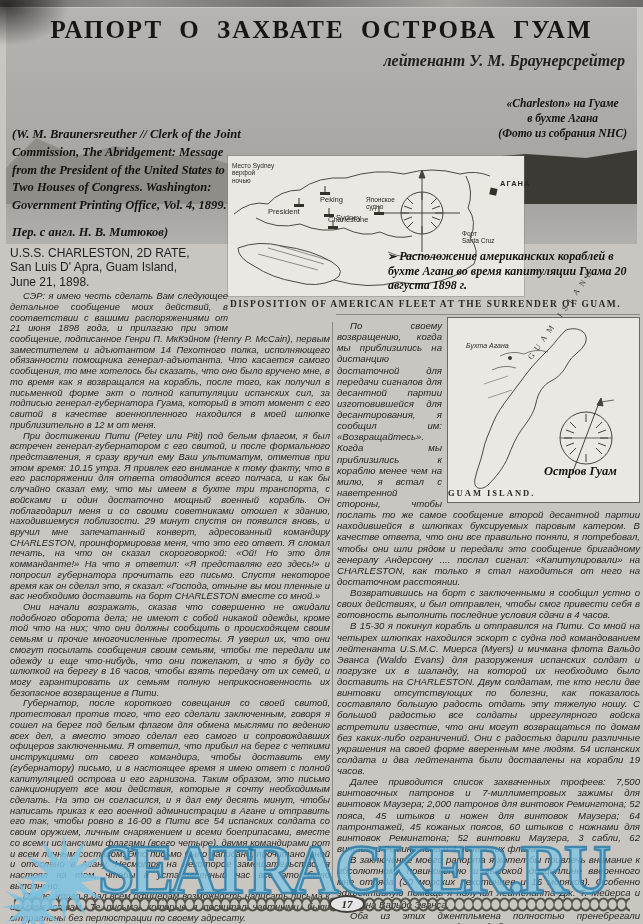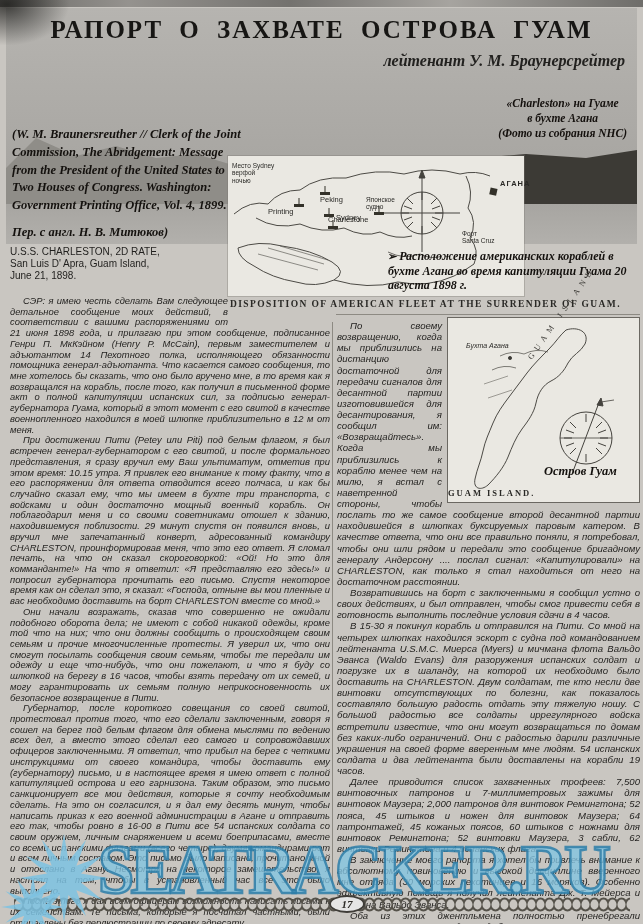--- a/index.html
+++ b/index.html
@@ -42,21 +42,21 @@
   
   .vrule{position:absolute;left:332px;top:322px;width:1px;height:568px;background:#8d8a83;}
   .hrule{position:absolute;left:336px;top:314px;width:304px;height:1px;background:#8d8a83;}
   
   .col{position:absolute;text-align:justify;font-style:italic;color:#201f1d;}
   .col p{margin:0;text-indent:13px;}
   .col-left{left:10px;top:246px;width:320px;font-size:9.4px;line-height:1.14;}
   .col-right{left:337px;top:320px;width:303px;font-size:9.6px;line-height:1.16;}
   .spacer-a{float:right;width:102px;height:78px;}
   .spacer-b{float:right;width:198px;height:186px;}
-  .dateline{font-style:normal;font-size:10px;line-height:1.2;margin-bottom:14px;}
+  .dateline{font-style:normal;font-size:12px;line-height:1.2;margin-bottom:2px;}
   
   .chain{position:absolute;left:14px;top:896px;width:616px;height:17px;}
   .pageno{position:absolute;left:309px;top:895px;width:36px;height:18px;background:#e5e5e5;
         border:2px solid #3f3d38;border-radius:50%;box-sizing:border-box;text-align:center;
         font-family:"Liberation Serif",serif;font-style:italic;font-weight:bold;font-size:11px;line-height:14px;color:#2c2a26;margin-left:20px;}
   
   .watermark{position:absolute;left:0;top:828px;width:538px;height:96px;pointer-events:none;}
   .wm-text{position:absolute;left:98px;top:2px;white-space:nowrap;
         font-family:"Liberation Serif",serif;font-weight:bold;font-size:70px;letter-spacing:-4px;
         color:rgba(130,196,226,.78);-webkit-text-stroke:2.5px rgba(46,126,168,.85);
@@ -155,21 +155,21 @@
           <line x1="176" y1="64" x2="184" y2="61"></line>
             <line x1="204" y1="53" x2="212" y2="50"></line>
         </g>
         <polygon points="194,14 191,22 197,22" fill="#45433e"></polygon>
       </g>
     </svg>
     <div class="maplabel" style="left:4px;top:6px;">Место Sydney
 верфой
 ночью</div>
     <div class="maplabel" style="left:92px;top:40px;font-size:7.5px;">Peking</div>
-    <div class="maplabel" style="left:40px;top:52px;font-size:7.5px;">Printing</div>
+    <div class="maplabel" style="left:40px;top:52px;font-size:7.5px;">President</div>
     <div class="maplabel" style="left:108px;top:58px;font-size:7.5px;">Sydney</div>
     <div class="maplabel" style="left:100px;top:60px;font-size:7.5px;text-align:center;">Charlestone</div>
     <div class="maplabel" style="left:138px;top:40px;">Японское
 судно</div>
     <div class="maplabel" style="left:234px;top:74px;">Форт
 Santa Cruz</div>
     <div class="maplabel b" style="left:240px;top:24px;letter-spacing:1px;font-size:7.5px;margin-left:32px;">АГАНА</div>
   </div>
 
   <div class="map-cap-ru">

